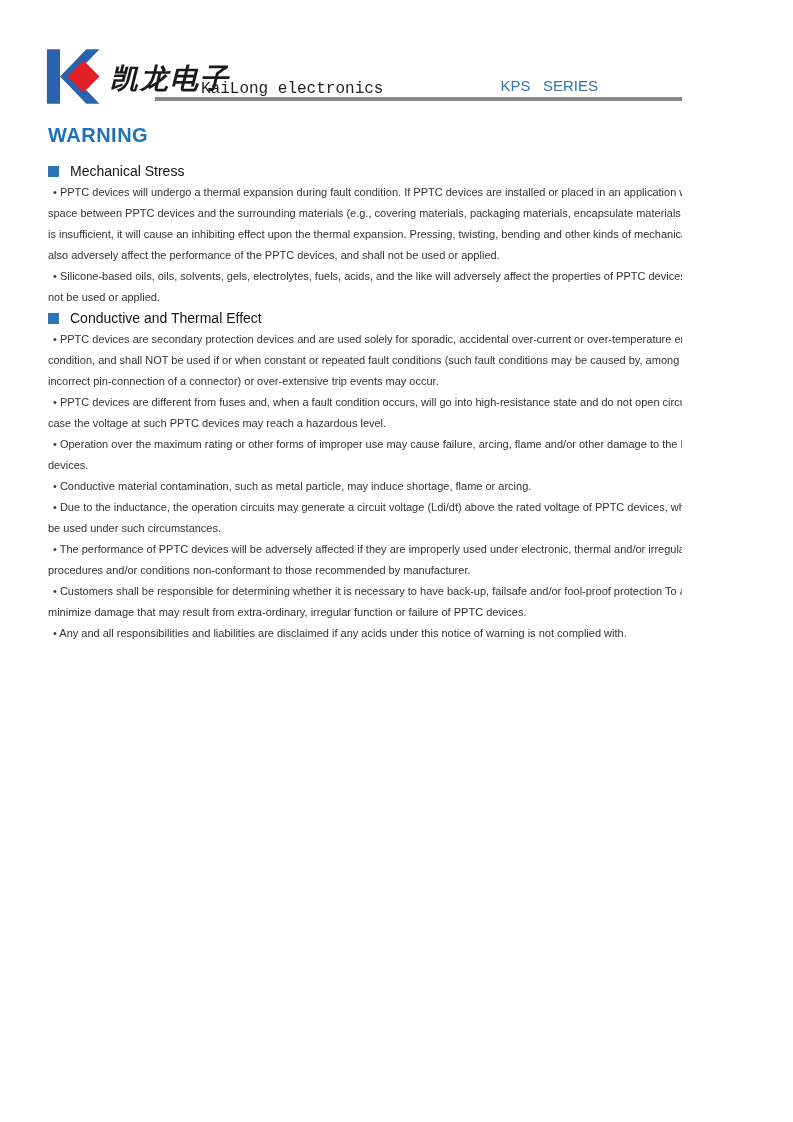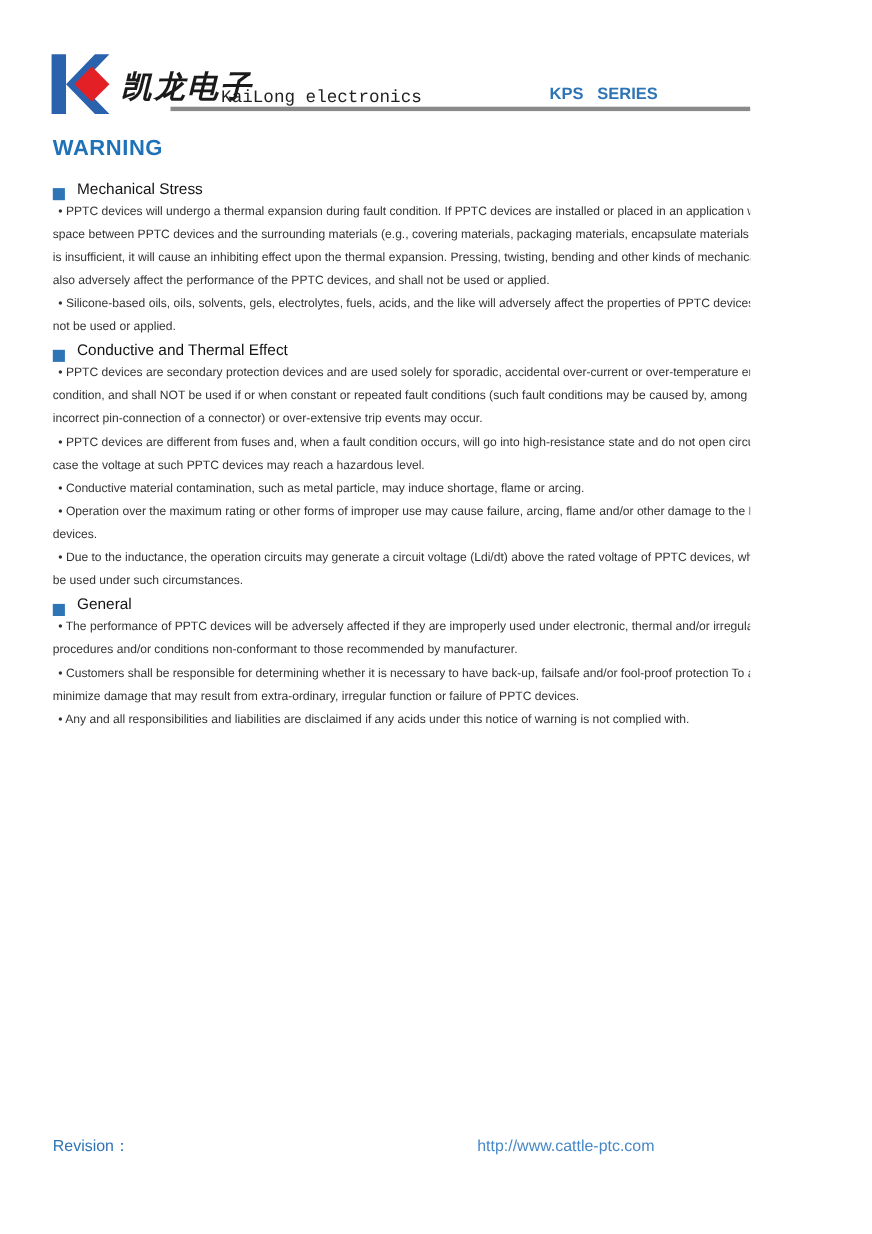--- a/index.html
+++ b/index.html
@@ -14,32 +14,32 @@
     position:absolute; left:110px; top:60px;
     font-family:"DejaVu Sans", sans-serif; font-weight:bold; font-style:italic;
     font-size:28px; color:#1a1a1a; letter-spacing:2px; white-space:nowrap;
   }
   .logo-en {
     position:absolute; left:201px; top:80px;
     font-family:Liberation Mono, monospace; font-size:16px; color:#1f1f1f; white-space:nowrap;
   }
   .series-label {
     position:absolute; right:84px; top:77px;
-    font-size:15px; font-weight:bold; color:#2E74B5; white-space:pre;
+    font-size:15px; font-weight:normal; color:#2E74B5; white-space:pre;
   }
   .header-rule {
     position:absolute; left:155px; top:97px; width:587px; height:4px; background:#8a8a8a;
   }
   
   .main { position:absolute; top:118px; left:48px; width:697px; }
   .page-title {
     margin:6px 0 15px 0; font-size:20px; font-weight:bold; color:#1F72B8;
     letter-spacing:0.5px; line-height:22px;
   }
-  .sec-head { display:flex; align-items:flex-end; gap:11px; height:21px; }
+  .sec-head { display:flex; align-items:center; gap:11px; height:21px; }
   .sec-sq { width:11px; height:11px; background:#2E75B6; flex:0 0 auto; }
   .sec-title { font-size:14px; color:#141414; line-height:21px; white-space:nowrap; }
   .item {
     margin:0; font-size:11px; line-height:21px; color:#333; text-indent:5px;
   }
   .item .bullet-dot { color:#333; }
   
   .footer {
     position:absolute; top:1032px; left:48px; right:87px;
     display:flex; justify-content:space-between; align-items:baseline;
@@ -72,31 +72,23 @@
           <span class="sec-title">Mechanical Stress</span>
         </div>
         <p class="item"><span class="bullet-dot">• </span><span>PPTC devices will undergo a thermal expansion during fault condition. If PPTC devices are installed or placed in an application where the space between PPTC devices and the surrounding materials (e.g., covering materials, packaging materials, encapsulate materials and the like) is insufficient, it will cause an inhibiting effect upon the thermal expansion. Pressing, twisting, bending and other kinds of mechanical stress will also adversely affect the performance of the PPTC devices, and shall not be used or applied.</span></p>
         <p class="item"><span class="bullet-dot">• </span><span>Silicone-based oils, oils, solvents, gels, electrolytes, fuels, acids, and the like will adversely affect the properties of PPTC devices, and shall not be used or applied.</span></p>
         <div class="sec-head">
           <span class="sec-sq"></span>
           <span class="sec-title">Conductive and Thermal Effect</span>
         </div>
         <p class="item"><span class="bullet-dot">• </span><span>PPTC devices are secondary protection devices and are used solely for sporadic, accidental over-current or over-temperature error condition, and shall NOT be used if or when constant or repeated fault conditions (such fault conditions may be caused by, among others, incorrect pin-connection of a connector) or over-extensive trip events may occur.</span></p>
         <p class="item"><span class="bullet-dot">• </span><span>PPTC devices are different from fuses and, when a fault condition occurs, will go into high-resistance state and do not open circuit, in which case the voltage at such PPTC devices may reach a hazardous level.</span></p>
+        <p class="item"><span class="bullet-dot">• </span><span>Operation over the maximum rating or other forms of improper use may cause failure, arcing, flame and/or other damage to the PPTC devices.</span></p>
         <p class="item"><span class="bullet-dot">• </span><span>Conductive material contamination, such as metal particle, may induce shortage, flame or arcing.</span></p>
-        <p class="item"><span class="bullet-dot">• </span><span>Operation over the maximum rating or other forms of improper use may cause failure, arcing, flame and/or other damage to the PPTC devices.</span></p>
         <p class="item"><span class="bullet-dot">• </span><span>Due to the inductance, the operation circuits may generate a circuit voltage (Ldi/dt) above the rated voltage of PPTC devices, which shall not be used under such circumstances.</span></p>
-        <div class="sec-head">
-          <span class="sec-sq"></span>
-          <span class="sec-title">General</span>
-        </div>
         <p class="item"><span class="bullet-dot">• </span><span>The performance of PPTC devices will be adversely affected if they are improperly used under electronic, thermal and/or irregular procedures and/or conditions non-conformant to those recommended by manufacturer.</span></p>
         <p class="item"><span class="bullet-dot">• </span><span>Customers shall be responsible for determining whether it is necessary to have back-up, failsafe and/or fool-proof protection To avoid or minimize damage that may result from extra-ordinary, irregular function or failure of PPTC devices.</span></p>
         <p class="item"><span class="bullet-dot">• </span><span>Any and all responsibilities and liabilities are disclaimed if any acids under this notice of warning is not complied with.</span></p>
       </div>
   </div>
 
-  <div class="footer">
-    <span class="revision-label">Revision：</span>
-    <a class="website-link">http://www.cattle-ptc.com</a>
-  </div>
 
 </div>
 
 </body></html>

